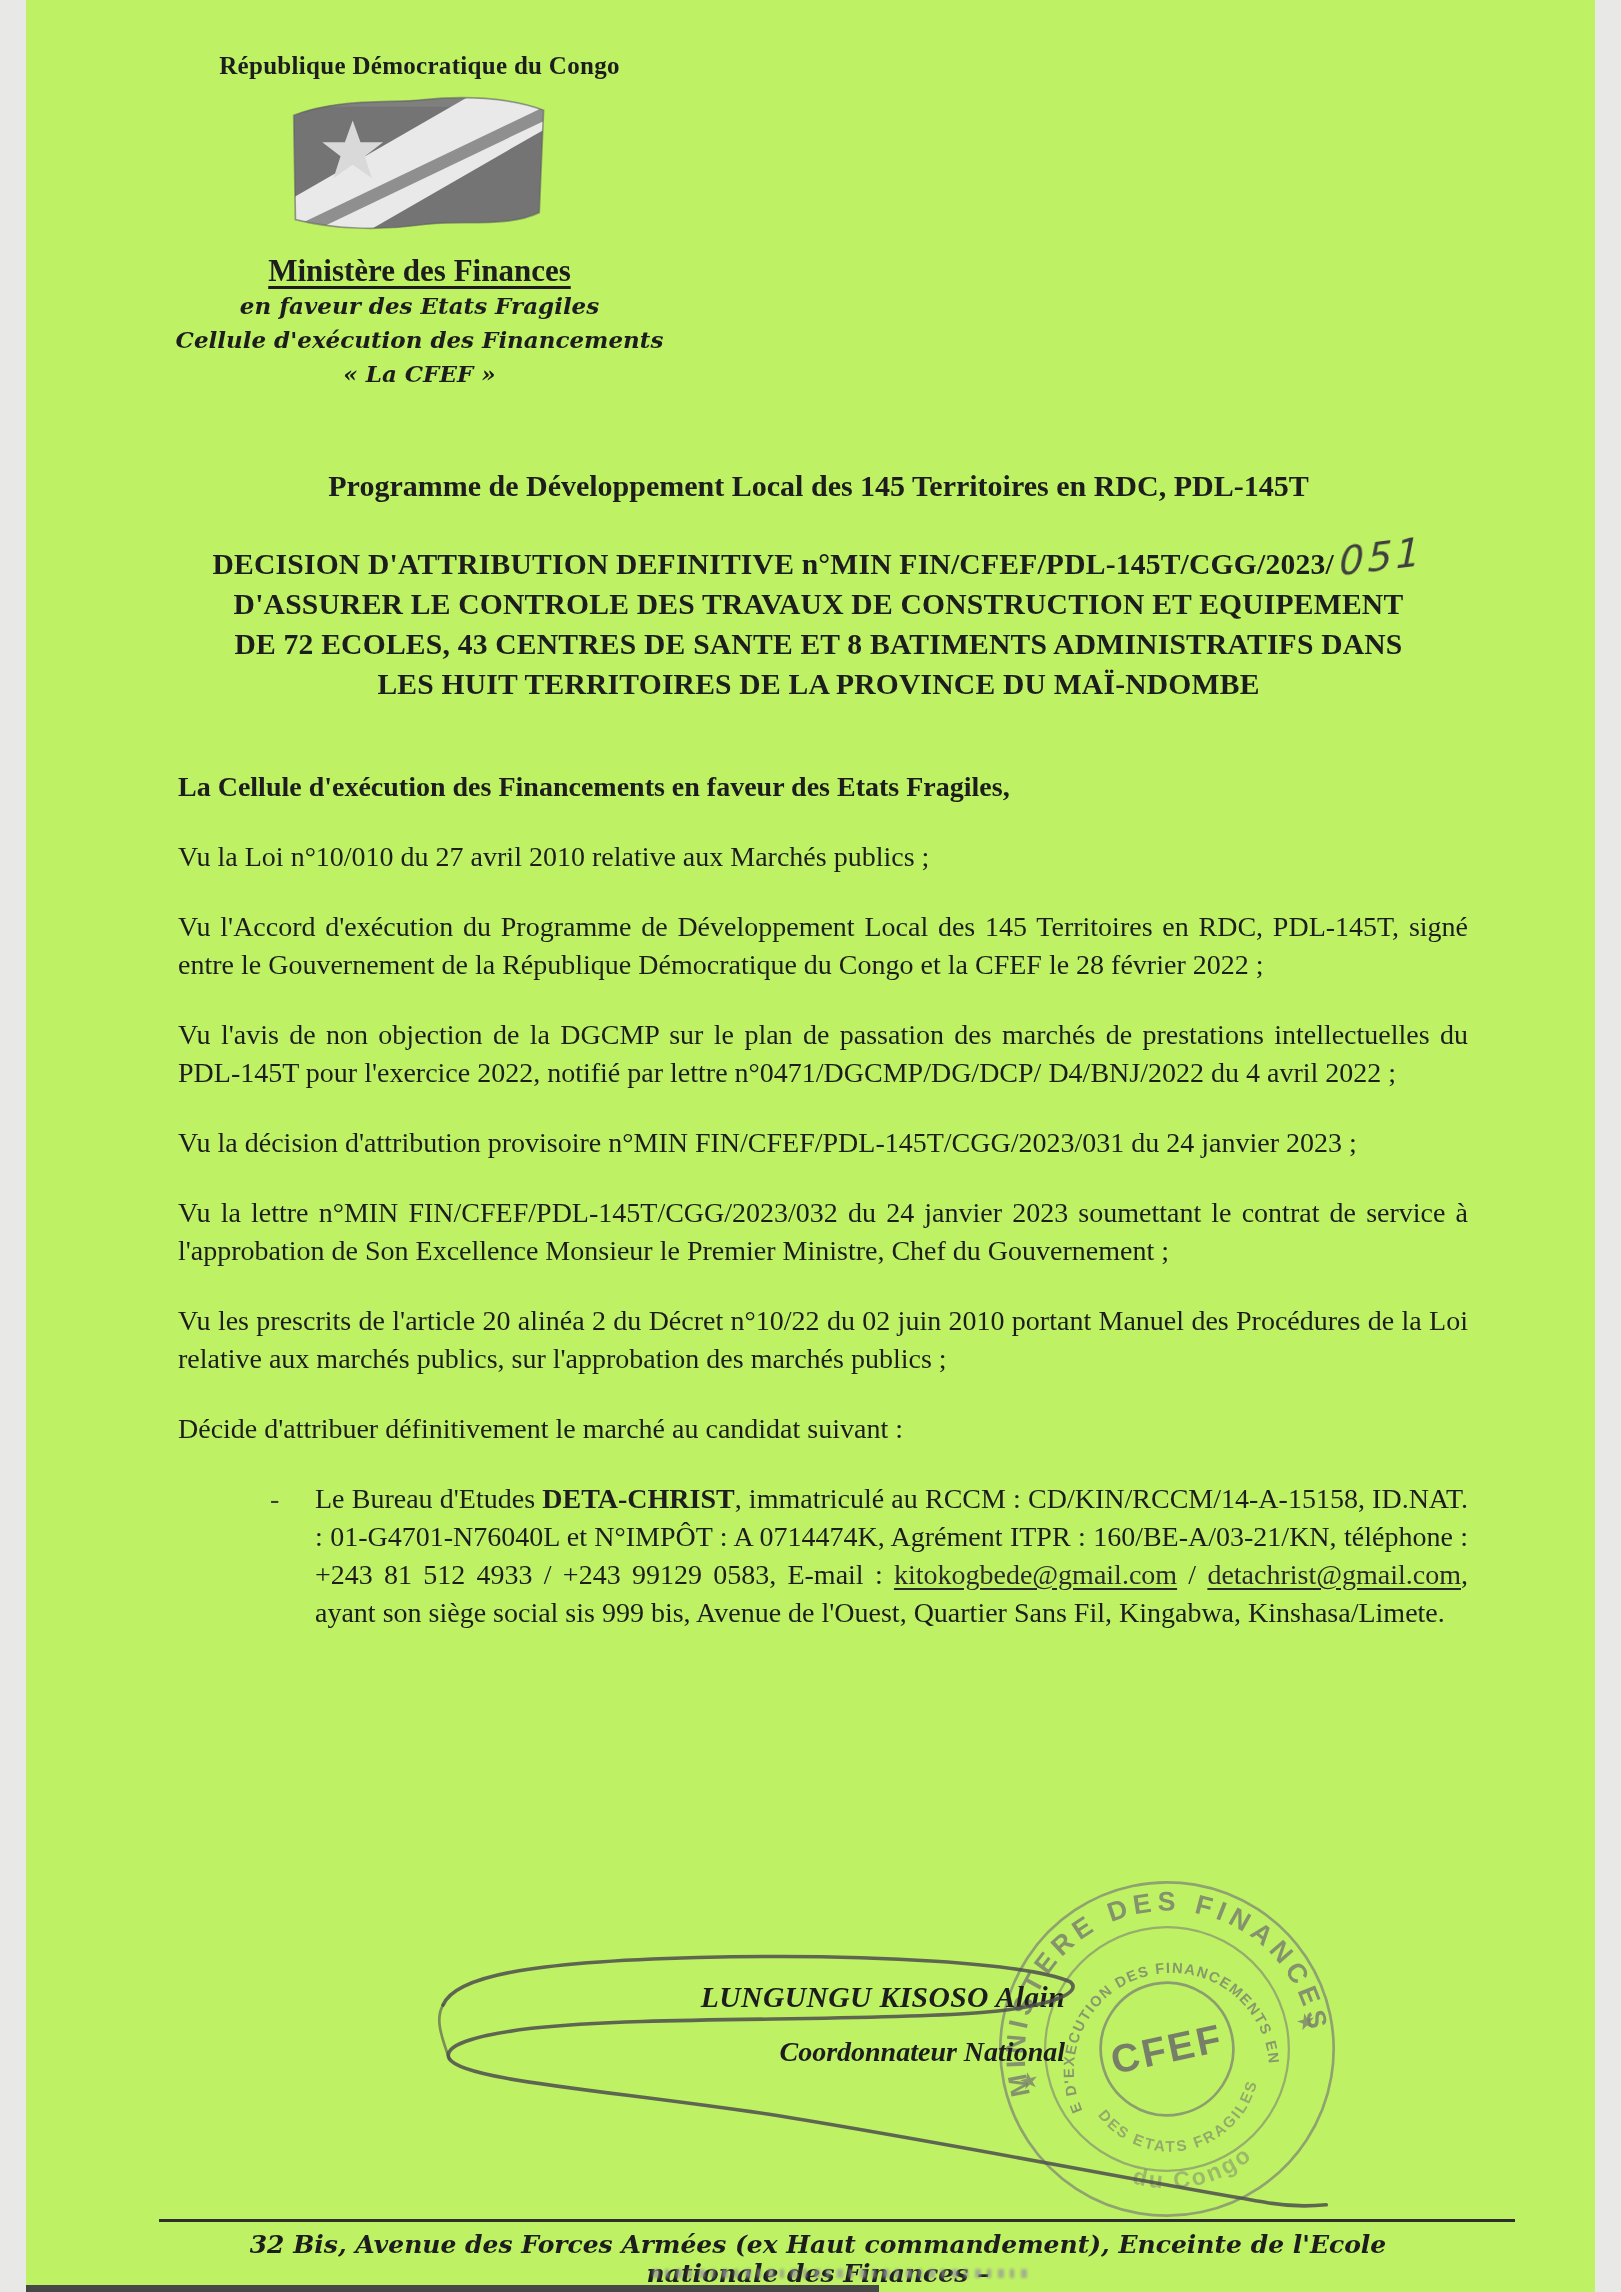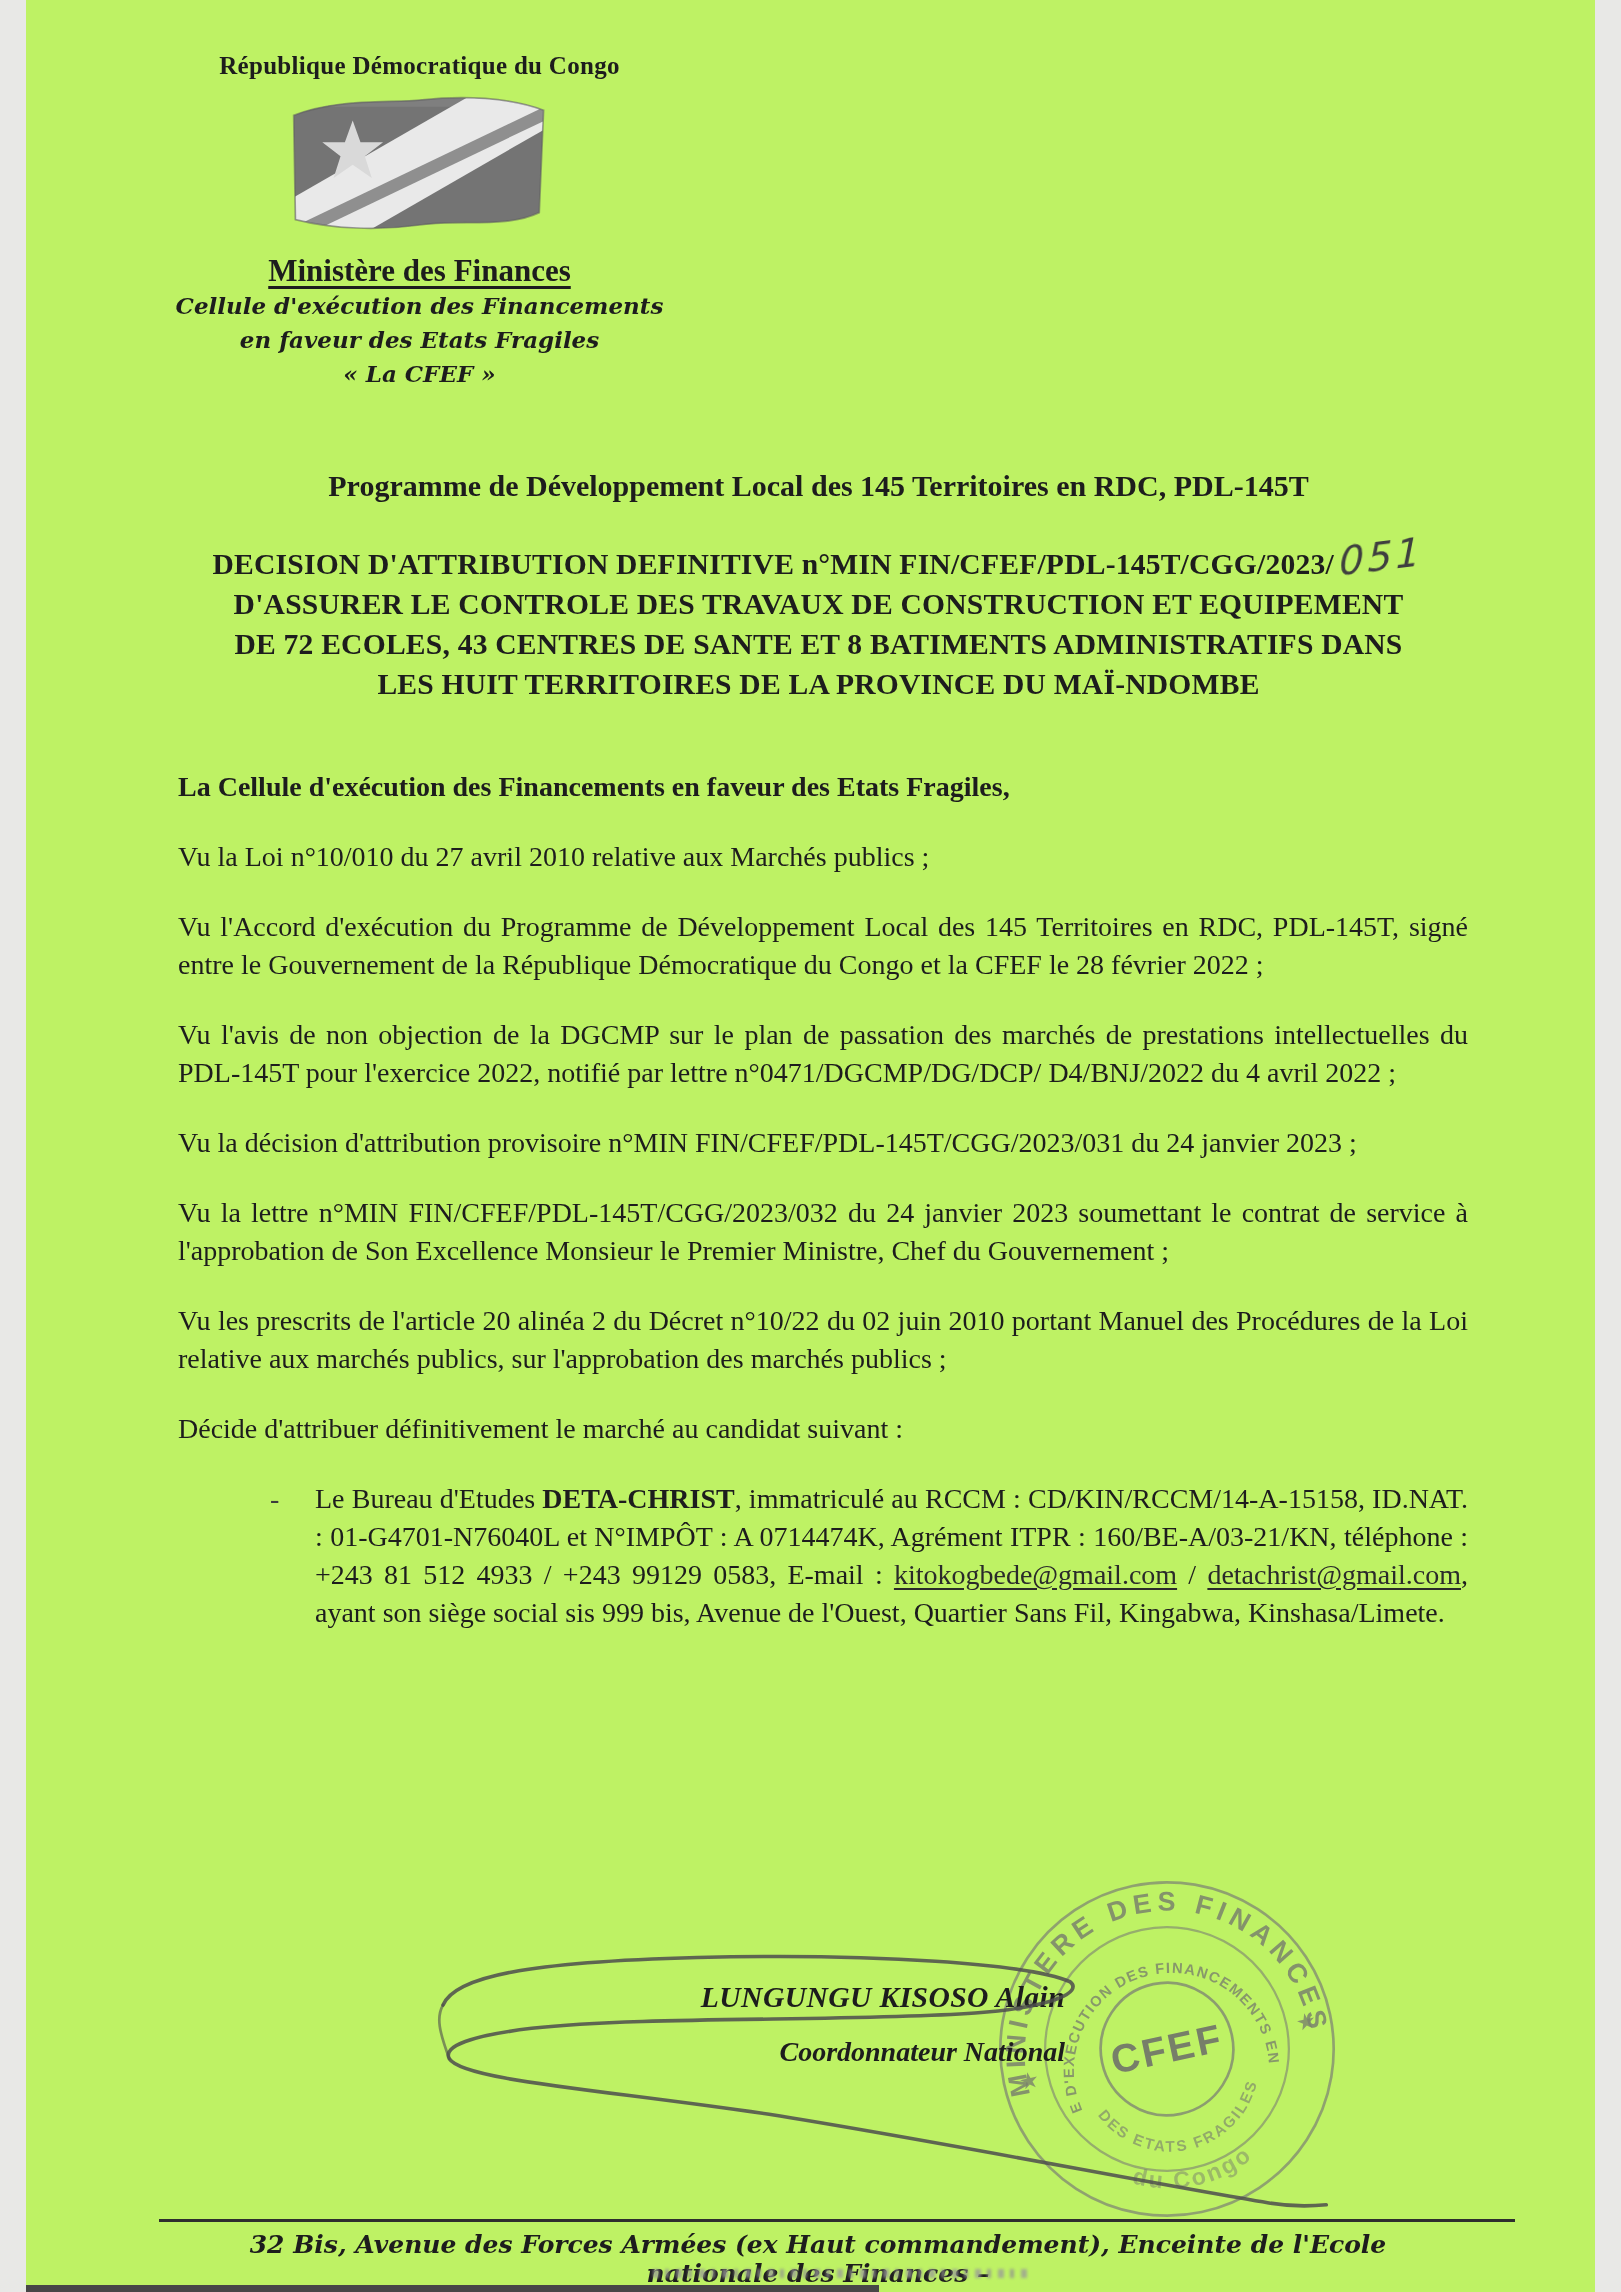--- a/index.html
+++ b/index.html
@@ -78,22 +78,22 @@
           <rect width="310" height="172" fill="#747474"></rect>
           <rect x="0" y="0" width="310" height="20" fill="#8d8d8d" opacity=".45"></rect>
           <polygon points="-10,178 70,178 320,34 320,-8 240,-8 -10,136" fill="#e9e9e9"></polygon>
           <polygon points="-10,168 320,10 320,26 -10,184" fill="#8f8f8f"></polygon>
           <path d="M78,36 L87,61 L113,61 L92,77 L100,102 L78,87 L56,102 L64,77 L43,61 L69,61 Z" fill="#d9d9d9"></path>
         </g>
         <path d="M10,30 C60,10 120,16 158,12 C205,7 258,9 298,24 L293,142 C255,160 205,150 158,156 C108,163 55,161 12,150 Z" fill="none" stroke="#5e5e5e" stroke-width="2" opacity=".55"></path>
       </svg>
     </div>
     <div class="ministry">Ministère des Finances</div>
+    <div class="unit-line">en faveur des Etats Fragiles</div>
     <div class="unit-line">Cellule d'exécution des Financements</div>
-    <div class="unit-line">en faveur des Etats Fragiles</div>
     <div class="unit-line">« La CFEF »</div>
   </div>
 
 
   <div id="program-title">Programme de Développement Local des 145 Territoires en RDC, PDL-145T</div>
 
   <div id="decision-title">
     <div><span>DECISION D'ATTRIBUTION DEFINITIVE n°MIN FIN/CFEF/PDL-145T/CGG/2023/</span><span class="hand-number">051</span></div>
     <div>D'ASSURER LE CONTROLE DES TRAVAUX DE CONSTRUCTION ET EQUIPEMENT</div>
     <div>DE 72 ECOLES, 43 CENTRES DE SANTE ET 8 BATIMENTS ADMINISTRATIFS DANS</div>

